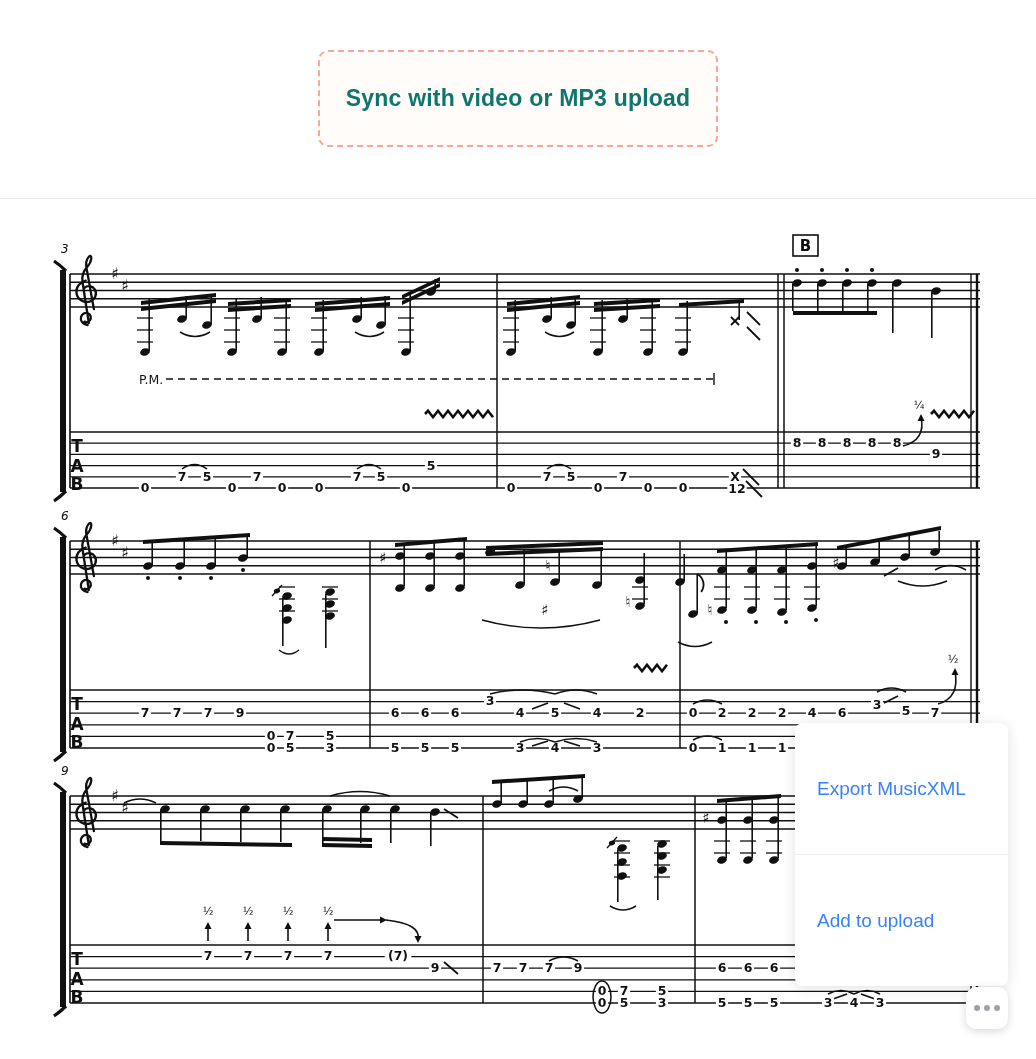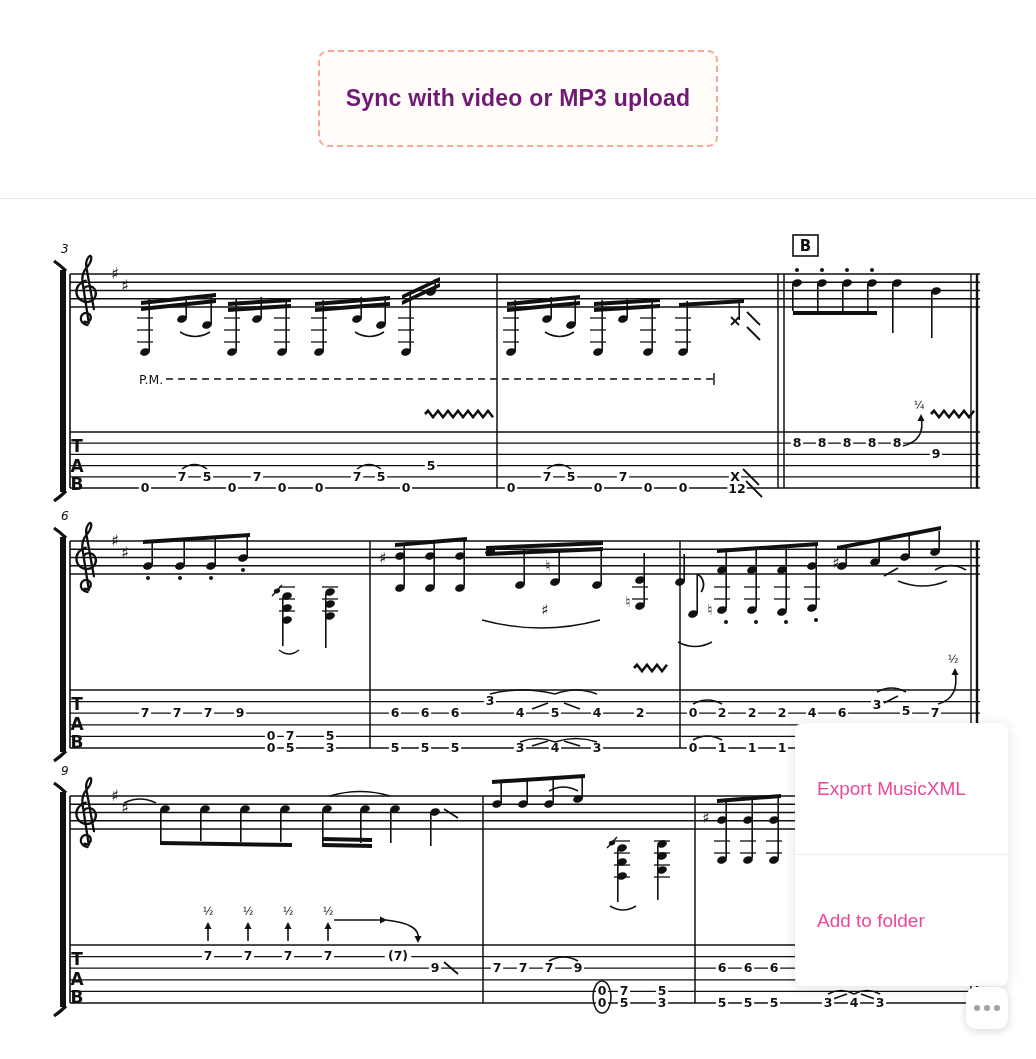--- a/index.html
+++ b/index.html
@@ -6,31 +6,31 @@
   body{
     width:1036px;height:1059px;position:relative;overflow:hidden;
     background:#ffffff;font-family:"Liberation Sans",sans-serif;
   }
   .divider{position:absolute;left:0;top:198px;width:1036px;height:1px;background:#e9e9eb;}
   .sync-btn{
     position:absolute;left:318px;top:50px;width:396px;height:93px;
     border:2px dashed #f6a torto;
     border:2px dashed #f6a795;border-radius:10px;background:#fffcfa;
     display:flex;align-items:center;justify-content:center;
-    font-size:23px;font-weight:bold;color:#701a75;cursor:pointer;letter-spacing:.2px;
+    font-size:23px;font-weight:bold;color:#0f766e;cursor:pointer;letter-spacing:.2px;
   }
   #score-svg{position:absolute;left:0;top:0;}
   .ctx-menu{
     position:absolute;left:795px;top:723px;width:213px;height:263px;
     background:#ffffff;border-radius:8px;box-shadow:0 2px 14px rgba(0,0,0,.12);
     display:flex;flex-direction:column;z-index:5;
   }
   .ctx-item{
     flex:1;display:flex;align-items:center;padding-left:22px;
-    font-size:19px;color:#ec4899;border-bottom:1px solid #ececec;cursor:pointer;
+    font-size:19px;color:#3b82f6;border-bottom:1px solid #ececec;cursor:pointer;
     border-top-left-radius:8px;border-top-right-radius:8px;
   }
   .ctx-item:last-child{border-bottom:none;border-radius:0 0 8px 8px;}
   .more-btn{
     position:absolute;left:966px;top:987px;width:42px;height:42px;z-index:6;
     background:#ffffff;border-radius:10px;box-shadow:0 2px 8px rgba(0,0,0,.16);
     display:flex;align-items:center;justify-content:center;gap:4px;cursor:pointer;
   }
   .more-btn .dot{width:6px;height:6px;border-radius:50%;background:#9ea1a6;}
 </style>
@@ -636,20 +636,20 @@
       <text x="125" y="813" font-size="16" font-weight="normal" text-anchor="middle" font-family="DejaVu Sans, sans-serif" fill="#101010">♯</text>
       <text x="77" y="965" font-size="17" font-weight="bold" text-anchor="middle" font-family="DejaVu Sans, sans-serif" fill="#101010">T</text>
       <text x="77" y="984.5" font-size="17" font-weight="bold" text-anchor="middle" font-family="DejaVu Sans, sans-serif" fill="#101010">A</text>
       <text x="77" y="1003" font-size="17" font-weight="bold" text-anchor="middle" font-family="DejaVu Sans, sans-serif" fill="#101010">B</text>
       <text x="61" y="775" font-size="12" font-weight="normal" text-anchor="start" font-family="DejaVu Sans, sans-serif" font-style="italic" fill="#101010">9</text>
     </g>
   </svg>
 
 <div class="ctx-menu">
   <div class="ctx-item">Export MusicXML</div>
-  <div class="ctx-item">Add to folder</div>
+  <div class="ctx-item">Add to upload</div>
 </div>
 
 <div class="more-btn">
   <span class="dot"></span>
   <span class="dot"></span>
   <span class="dot"></span>
 </div>
 
 </body></html>

